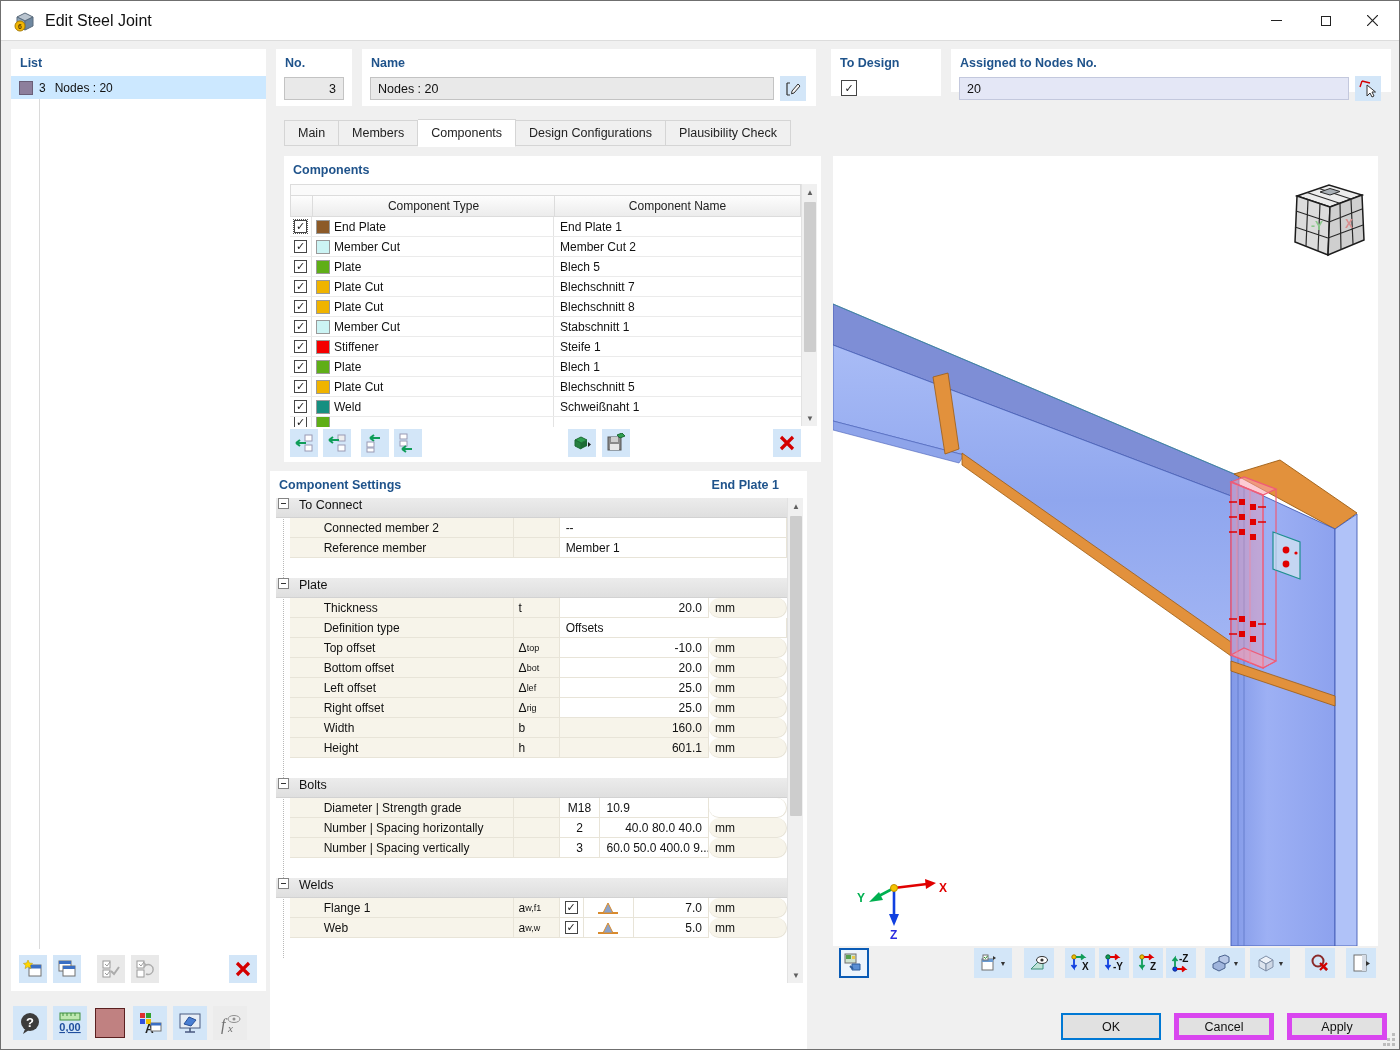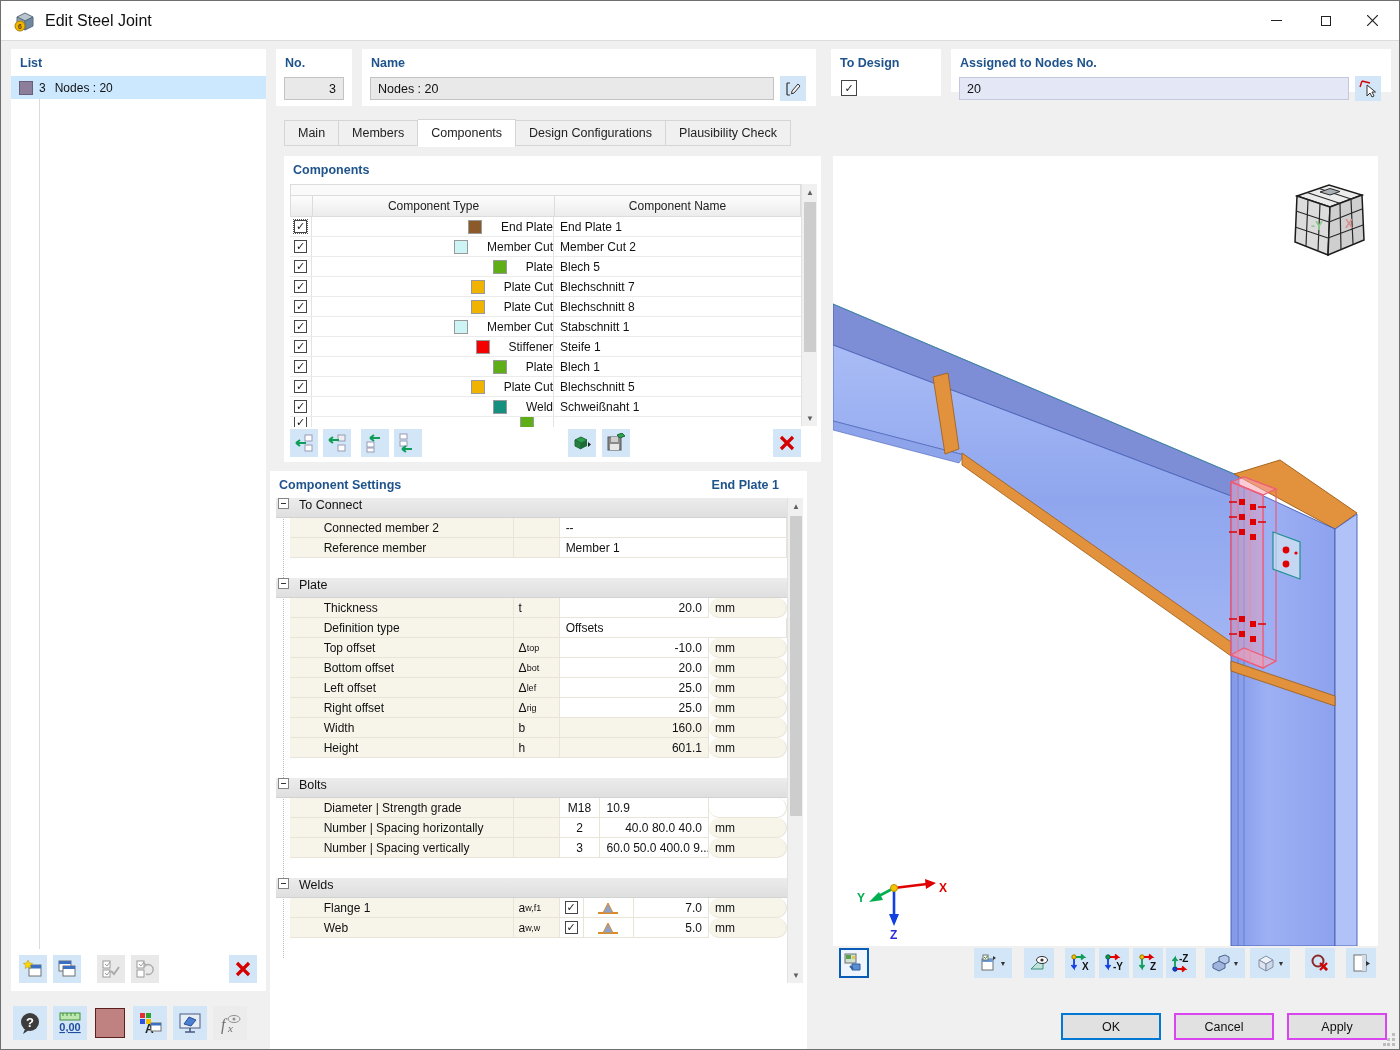--- a/index.html
+++ b/index.html
@@ -22,21 +22,21 @@
   .tab:first-child{border-left:1px solid #d5d5d5;}
   .tab.active{background:#fff;border-bottom:1px solid #fff;font-weight:normal;position:relative;top:-1px;height:28px;}
   
   #comp-table{position:absolute;left:6px;top:28px;width:511px;}
   .ct-strip{height:12px;background:#fafafa;border:1px solid #dcdcdc;}
   .ct-head{display:flex;height:21px;background:linear-gradient(#fdfdfd,#ececec);border:1px solid #dcdcdc;border-top:none;font-size:12px;color:#222;}
   .ct-head div{display:flex;align-items:center;justify-content:center;border-right:1px solid #dcdcdc;}
   .crow{display:flex;height:20px;border-bottom:1px solid #ebebeb;font-size:12px;color:#111;background:#fff;align-items:center;}
   .crow .c-cb{width:22px;display:flex;justify-content:center;align-items:center;align-self:stretch;border-right:1px solid #e3e3e3;}
   .crow .c-cb .checkbox{width:13px;height:13px;}
-  .crow .c-type{width:242px;display:flex;align-items:center;gap:19px;padding-left:4px;align-self:stretch;border-right:1px solid #e3e3e3;justify-content:flex-end;}
+  .crow .c-type{width:242px;display:flex;align-items:center;gap:4px;padding-left:4px;align-self:stretch;border-right:1px solid #e3e3e3;}
   .swatch{width:14px;height:14px;border:1px solid #9a9a9a;flex:0 0 auto;}
   .crow .c-name{flex:1;padding-left:6px;}
   .crow.partial{height:10px;overflow:hidden;border-bottom:none;}
   
   .vscroll{position:absolute;width:16px;background:#f0f0f0;border-left:1px solid #e2e2e2;}
   .sb-arrow{position:absolute;left:0;width:16px;height:16px;color:#5f5f5f;font-size:8px;display:flex;align-items:center;justify-content:center;}
   .sb-thumb{position:absolute;left:2px;width:12px;background:#cdcdcd;border-radius:1px;}
   
   #settings-body{position:absolute;left:6px;top:27px;width:511px;}
   #settings-body::before{content:"";position:absolute;left:7px;top:12px;bottom:0;border-left:1px dotted #b9b9b9;}
@@ -61,21 +61,21 @@
   sub{font-size:9px;}
   
   .tbtn{width:28px;height:28px;background:#d3e6f8;display:flex;align-items:center;justify-content:center;}
   .tbtn.gray{background:#e9e9e9;}
   
   #viewport{position:absolute;left:832px;top:155px;width:545px;height:790px;background:#fff;}
   #vp-toolbar{position:absolute;top:947px;height:32px;}
   .vbtn{position:absolute;top:0;width:30px;height:30px;background:#d3e6f8;display:flex;align-items:center;justify-content:center;font-size:10px;}
   .vbtn .drop{font-size:7px;color:#333;margin-left:2px;}
   
-  .btn{position:absolute;top:1012px;width:100px;height:27px;background:#e1e1e1;border:2px solid #d946ef;font-size:12.5px;color:#111;display:flex;align-items:center;justify-content:center;}
+  .btn{position:absolute;top:1012px;width:100px;height:27px;background:#e1e1e1;border:5px solid #d946ef;font-size:12.5px;color:#111;display:flex;align-items:center;justify-content:center;}
   .btn.default{border:2px solid #0078d4;}
 </style>
 </head>
 <body>
 
 <div id="window">
 
   <div id="titlebar">
     <svg style="position:absolute;left:12px;top:8px" width="24" height="24" viewBox="0 0 24 24">
       <polygon points="4,8 12,4 20,8 12,12" fill="#b9c4cf" stroke="#5a6b7c"></polygon>

